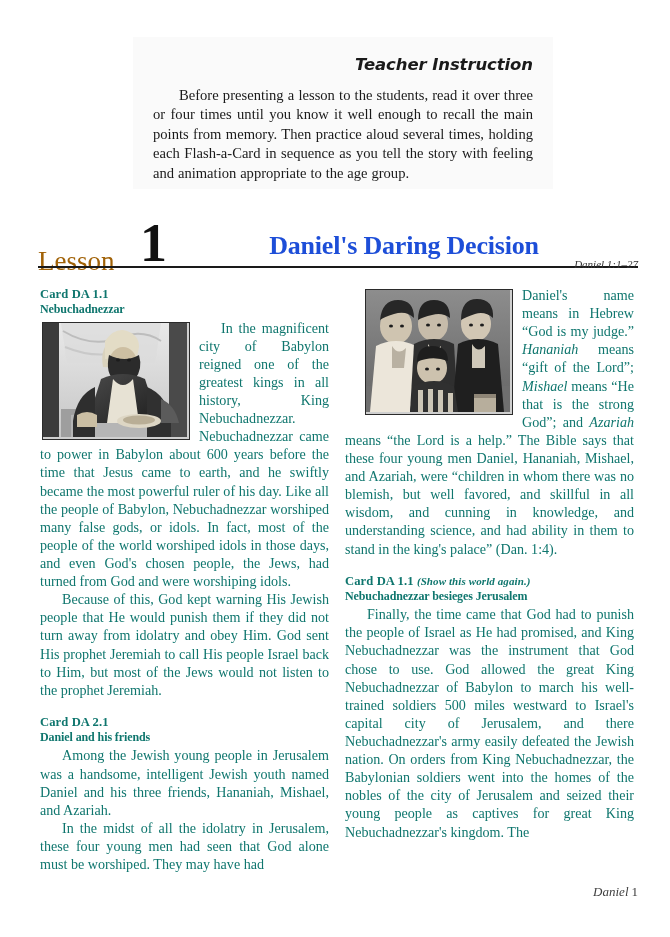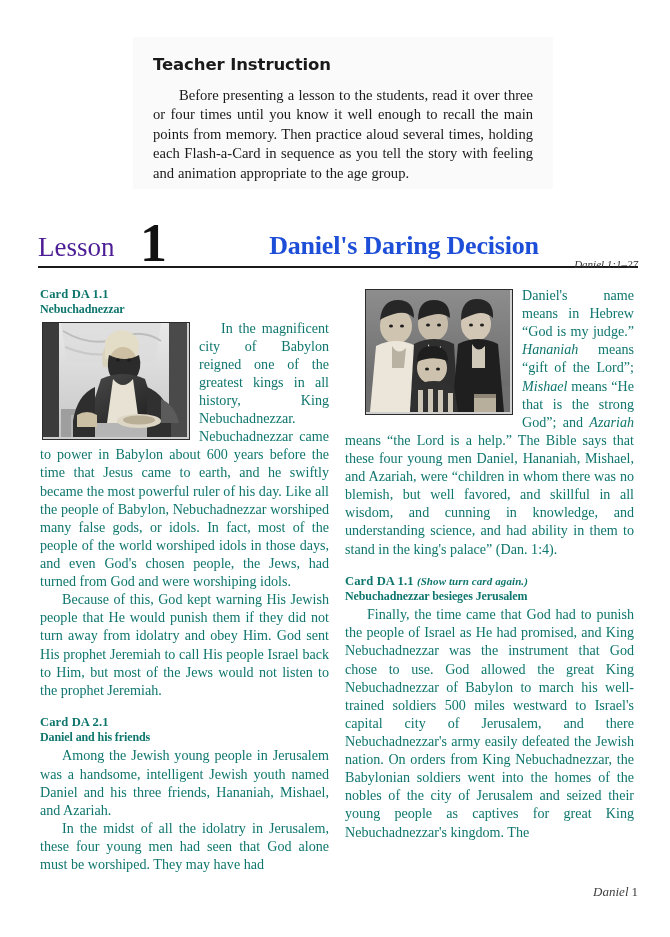--- a/index.html
+++ b/index.html
@@ -21,23 +21,24 @@
     position: absolute;
     left: 133px;
     top: 37px;
     width: 420px;
     height: 152px;
     background: #fafafa;
     box-sizing: border-box;
     padding: 14px 20px 10px 20px;
   }
   .ti-title {
-    text-align: left;
+    text-align: right;
     font-family: "DejaVu Sans", "Liberation Sans", sans-serif;
     font-weight: bold;
+    font-style: italic;
     font-size: 16.5px;
     letter-spacing: -0.1px;
     color: #1a1a1a;
     margin: 4px 0 12px 0;
   }
   .ti-body {
     font-size: 14.6px;
     line-height: 1.33;
     text-align: justify;
     text-indent: 26px;
@@ -57,25 +58,25 @@
     position: absolute;
     left: 0;
     top: 44px;
     width: 600px;
     height: 2px;
     background: #1a1a1a;
   }
   .lesson-word {
     position: absolute;
     left: 0;
-    top: 10px;
+    top: 24px;
     font-size: 27px;
     font-weight: normal;
     letter-spacing: 0px;
-    color: #4c1d95;
+    color: #a16207;
   }
   .lesson-number {
     position: absolute;
     left: 102px;
     top: -6px;
     font-size: 54px;
     font-weight: bold;
     line-height: 1;
     color: #111;
     font-family: "Liberation Serif", serif;
@@ -292,20 +293,20 @@
       </g>
       <rect x="108" y="104" width="22" height="18" fill="#b7ae9c"></rect>
       <rect x="108" y="104" width="22" height="4" fill="#8e8576"></rect>
     </svg>
   </div>
 
   <p class="para" style="text-indent:0"><span>Daniel's name means in Hebrew “God is my judge.” </span><i>Hananiah</i><span> means “gift of the Lord”; </span><i>Mishael</i><span> means “He that is the strong God”; and </span><i>Azariah</i><span> means “the Lord is a help.”  The Bible says that these four young men Daniel, Hananiah, Mishael, and Azariah, were “children in whom there was no blemish, but well favored, and skillful in all wisdom, and cunning in knowledge, and understanding science, and had ability in them to stand in the king's palace” (Dan. 1:4).</span></p>
 
   <div class="spacer"></div>
 
-  <div class="card-label"><span>Card DA 1.1</span> <span class="note">(Show turn card again.)</span></div>
+  <div class="card-label"><span>Card DA 1.1</span> <span class="note">(Show this world again.)</span></div>
   <div class="card-heading">Nebuchadnezzar besieges Jerusalem</div>
   <p class="para">Finally, the time came that God had to punish the people of Israel as He had promised, and King Nebuchadnezzar was the instrument that God chose to use.  God allowed the great King Nebuchadnezzar of Babylon to march his well-trained soldiers 500 miles westward to Israel's capital city of Jerusalem, and there Nebuchadnezzar's army easily defeated the Jewish nation.  On orders from King Nebuchadnezzar, the Babylonian soldiers went into the homes of the nobles of the city of Jerusalem and seized their young people as captives for great King Nebuchadnezzar's kingdom.  The</p>
 </div>
 
 <div class="footer">
   <span class="bk">Daniel</span><span class="pg">1</span>
 </div>
 
 </body></html>

